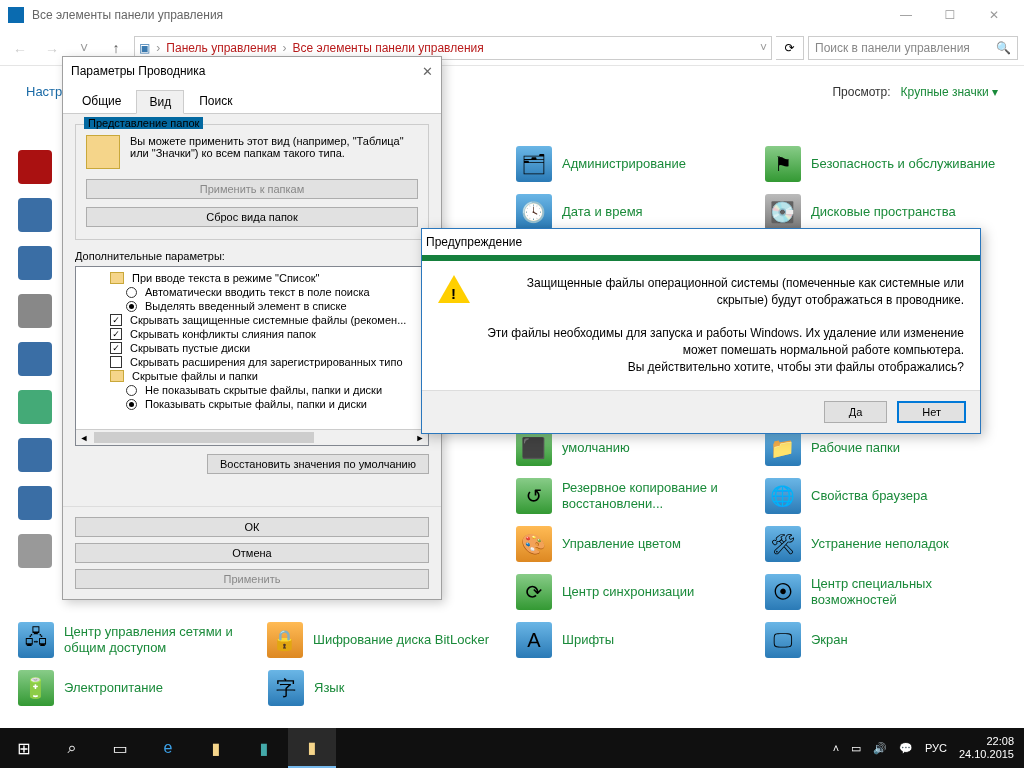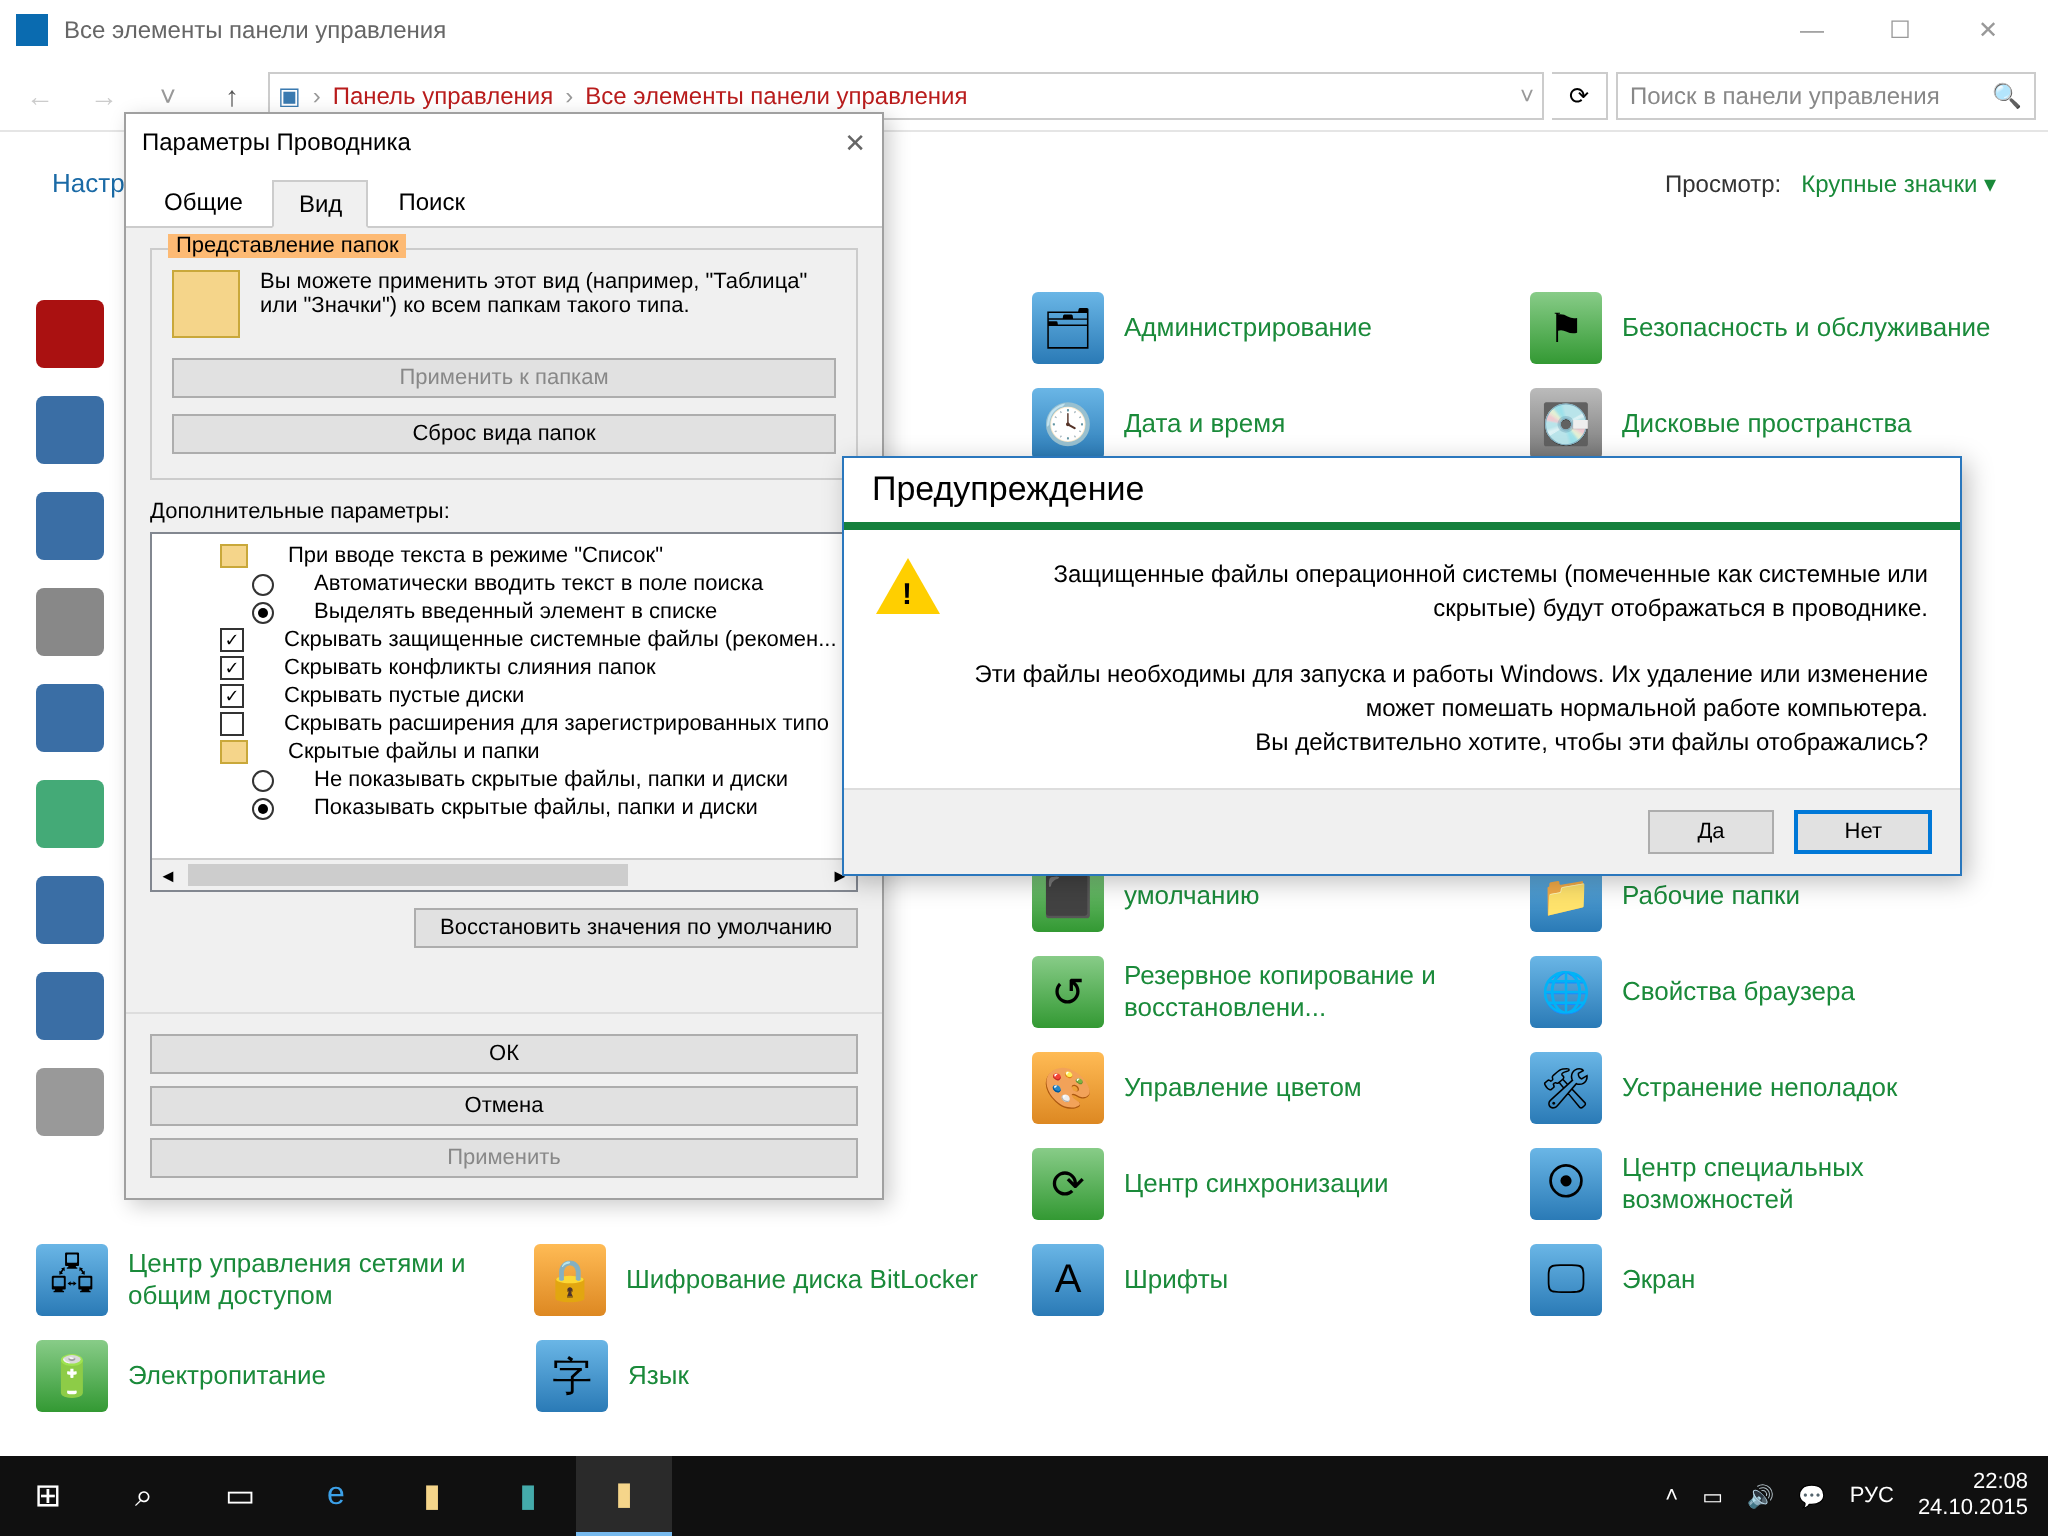--- a/index.html
+++ b/index.html
@@ -34,46 +34,46 @@
 
 
 .dlg { position: absolute; top: 56px; left: 62px; width: 380px; height: 544px; background: #f0f0f0; border: 1px solid #a0a0a0; box-shadow: 3px 3px 10px rgba(0,0,0,.2); display:flex; flex-direction:column;}
 .dlg-title { background: #fff; height: 28px; display: flex; align-items: center; padding: 0 8px; font-size: 12px; }
 .dlg-title .x { margin-left: auto; color: #666; font-size: 13px; }
 .tabs { display: flex; background: #fff; padding: 4px 6px 0 6px; gap: 2px; border-bottom: 1px solid #ccc;}
 .tab { padding: 4px 12px; font-size: 12px; border: 1px solid transparent; }
 .tab.active { background: #f0f0f0; border-color: #ccc; border-bottom-color: #f0f0f0; position: relative; top: 1px; }
 .dlg-body { padding: 10px 12px; flex:1; overflow:hidden;}
 .group { border: 1px solid #ccc; padding: 10px 10px 12px 10px; margin-bottom: 10px; position: relative; }
-.group-title { position: absolute; top: -8px; left: 8px; background: #fdba74; padding: 0 4px; font-size: 11px; }
+.group-title { position: absolute; top: -8px; left: 8px; background: #0369a1; padding: 0 4px; font-size: 11px; }
 .group-row { display: flex; gap: 10px; align-items: flex-start; }
 .folder-icon { width: 34px; height: 34px; background: #f5d58a; border: 1px solid #c9a83a; }
 .group-text { font-size: 11px; flex: 1; }
 .btn { background: #e1e1e1; border: 1px solid #adadad; padding: 3px 12px; font-size: 11px; }
 .btn.disabled { color: #888; }
 .btn-row { display: flex; gap: 8px; margin-top: 10px; justify-content: center; flex-direction: column; }
 .adv-label { font-size: 11px; margin-bottom: 4px; }
 .list-box { background: #fff; border: 1px solid #828790; height: 180px; overflow: hidden; padding: 4px 0; position: relative; }
-.list-box .row { display: flex; align-items: center; gap: 20px; padding: 1px 6px 1px 18px; font-size: 11px; white-space: nowrap; text-align: right; }
+.list-box .row { display: flex; align-items: center; gap: 8px; padding: 1px 6px 1px 18px; font-size: 11px; white-space: nowrap; text-align: right; }
 .list-box .row.lvl1 { padding-left: 34px; }
 .list-box .row.lvl2 { padding-left: 50px; }
 .fldr { width: 14px; height: 12px; background: #f5d58a; border: 1px solid #c9a83a; display:inline-block; flex-shrink:0;}
 .chk { width: 12px; height: 12px; border: 1px solid #333; display:inline-flex; align-items:center; justify-content:center; font-size:9px; flex-shrink:0;}
 .chk.checked::after { content: "✓"; }
 .rad { width: 11px; height: 11px; border: 1px solid #333; border-radius: 50%; display:inline-flex; align-items:center; justify-content:center; flex-shrink:0;}
 .rad.sel::after { content:""; width:5px; height:5px; background:#000; border-radius:50%;}
 .hscroll { position:absolute; bottom:0; left:0; right:0; height:16px; background:#f0f0f0; border-top:1px solid #ccc; display:flex;}
 .hscroll .ar { width:16px; display:flex; align-items:center; justify-content:center; font-size:9px;}
 .hscroll .thumb { width:220px; background:#cdcdcd; margin:2px;}
 .restore-row { display:flex; justify-content:flex-end; margin-top:8px;}
 .dlg-buttons { display:flex; justify-content:flex-end; gap:6px; padding:10px 12px; border-top:1px solid #ddd;flex-direction:column;}
 
 
 .warn { position: absolute; top: 228px; left: 421px; width: 560px; background: #fff; border: 1px solid #2a77bd; box-shadow: 3px 3px 12px rgba(0,0,0,.25); }
-.warn-title { background: #fff; padding: 6px 14px; font-size: 17px; border-bottom: 4px solid #15803d; }
+.warn-title { background: #fff; padding: 6px 4px; font-size: 12px; border-bottom: 6px solid #15803d; }
 .warn-body { padding: 14px 16px; display:flex; gap:14px; font-size: 12px; line-height:1.4;text-align:right;}
 .warn-icon { width:34px; height:30px; color:#000; font-size:28px; display:flex; align-items:flex-start; justify-content:center;}
 .warn-tri { width:0; height:0; border-left:16px solid transparent; border-right:16px solid transparent; border-bottom:28px solid #ffcf00; position:relative;}
 .warn-tri::after { content:"!"; position:absolute; top:8px; left:-3px; font-weight:bold; font-size:15px;}
 .warn-buttons { background:#f0f0f0; padding:10px 14px; display:flex; justify-content:flex-end; gap:10px; border-top:1px solid #ddd;}
 .warn-buttons .btn { padding: 4px 24px; background:#e1e1e1;}
 .warn-buttons .btn.focus { border:2px solid #0078d7; padding:3px 23px;}
 
 
 .taskbar { position:absolute; bottom:0; left:0; width:1024px; height:40px; background:#101010; display:flex; align-items:center; color:#fff;}

